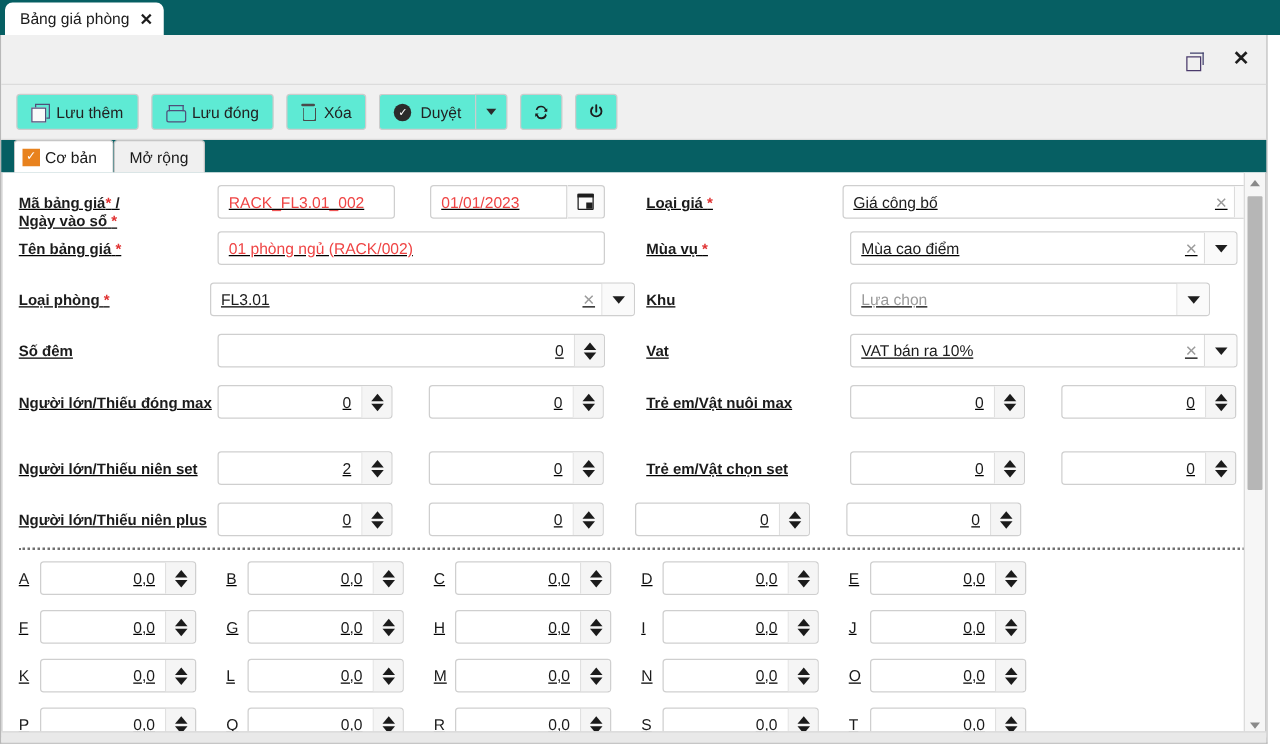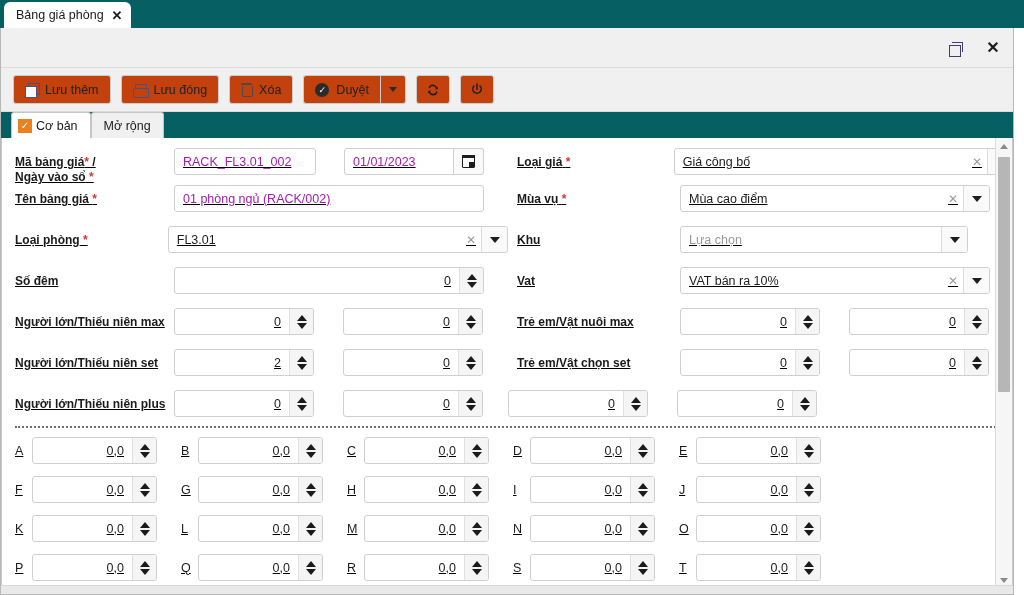--- a/index.html
+++ b/index.html
@@ -82,21 +82,21 @@
   .toolbar {
     height: 44px;
     background: #f0f0f0;
     display: flex; align-items: center;
     padding: 0 0 0 12px;
     gap: 10px;
     border-bottom: 1px solid #dcdcdc;
   }
   .tb-btn {
     height: 29px;
-    background: #c2410c;
+    background: #5eead4;
     border: 1px solid #ccc;
     border-radius: 3px;
     display: flex; align-items: center; gap: 7px;
     padding: 0 11px;
     font-size: 12.5px; color: #222;
     cursor: pointer;
     white-space: nowrap;
   }
   .tb-btn.icon-only { padding: 0 9px; }
   .split { display: flex; gap: 0; }
@@ -178,21 +178,21 @@
 
   .fld { height: 27px; display: flex; }
 
   .txt {
     height: 27px;
     border: 1px solid #cfcfcf;
     border-radius: 3px;
     background: #fff;
     display: flex; align-items: center;
     padding: 0 8px;
-    font-size: 12.5px; color: #a21caf;
+    font-size: 12.5px; color: #ef4444;
   }
 
   .combo {
     height: 27px; display: flex; align-items: stretch;
     border: 1px solid #cfcfcf; border-radius: 3px; background: #fff;
   }
   .combo .val {
     flex: 1; display: flex; align-items: center;
     padding: 0 6px 0 8px; font-size: 12.5px; color: #1c1c1c;
     overflow: hidden; white-space: nowrap;
@@ -442,21 +442,21 @@
             <div class="clr">✕</div>
             <div class="drop">
                 <span class="tri-dn"></span>
               </div>
           </div>
         </div>
       </div>
 
       <div class="rowgrid" style="margin-top:14px">
         <div class="col-l">
-          <div class="flabel lbl-w-l">Người lớn/Thiếu niên max</div>
+          <div class="flabel lbl-w-l">Người lớn/Thiếu đóng max</div>
           <div class="spin" style="width:140px">
             <div class="sval">0</div>
             <div class="sbtns">
                 <span class="tri-up-s"></span>
                 <span class="tri-dn-s"></span>
               </div>
           </div>
           <div class="spin" style="width:140px;margin-left:29px">
             <div class="sval">0</div>
             <div class="sbtns">
@@ -477,21 +477,21 @@
           <div class="spin" style="width:140px;margin-left:29px">
             <div class="sval">0</div>
             <div class="sbtns">
                 <span class="tri-up-s"></span>
                 <span class="tri-dn-s"></span>
               </div>
           </div>
         </div>
       </div>
 
-      <div class="rowgrid" style="margin-top:14px">
+      <div class="rowgrid" style="margin-top:26px">
         <div class="col-l">
           <div class="flabel lbl-w-l">Người lớn/Thiếu niên set</div>
           <div class="spin" style="width:140px">
             <div class="sval">2</div>
             <div class="sbtns">
                 <span class="tri-up-s"></span>
                 <span class="tri-dn-s"></span>
               </div>
           </div>
           <div class="spin" style="width:140px;margin-left:29px">

